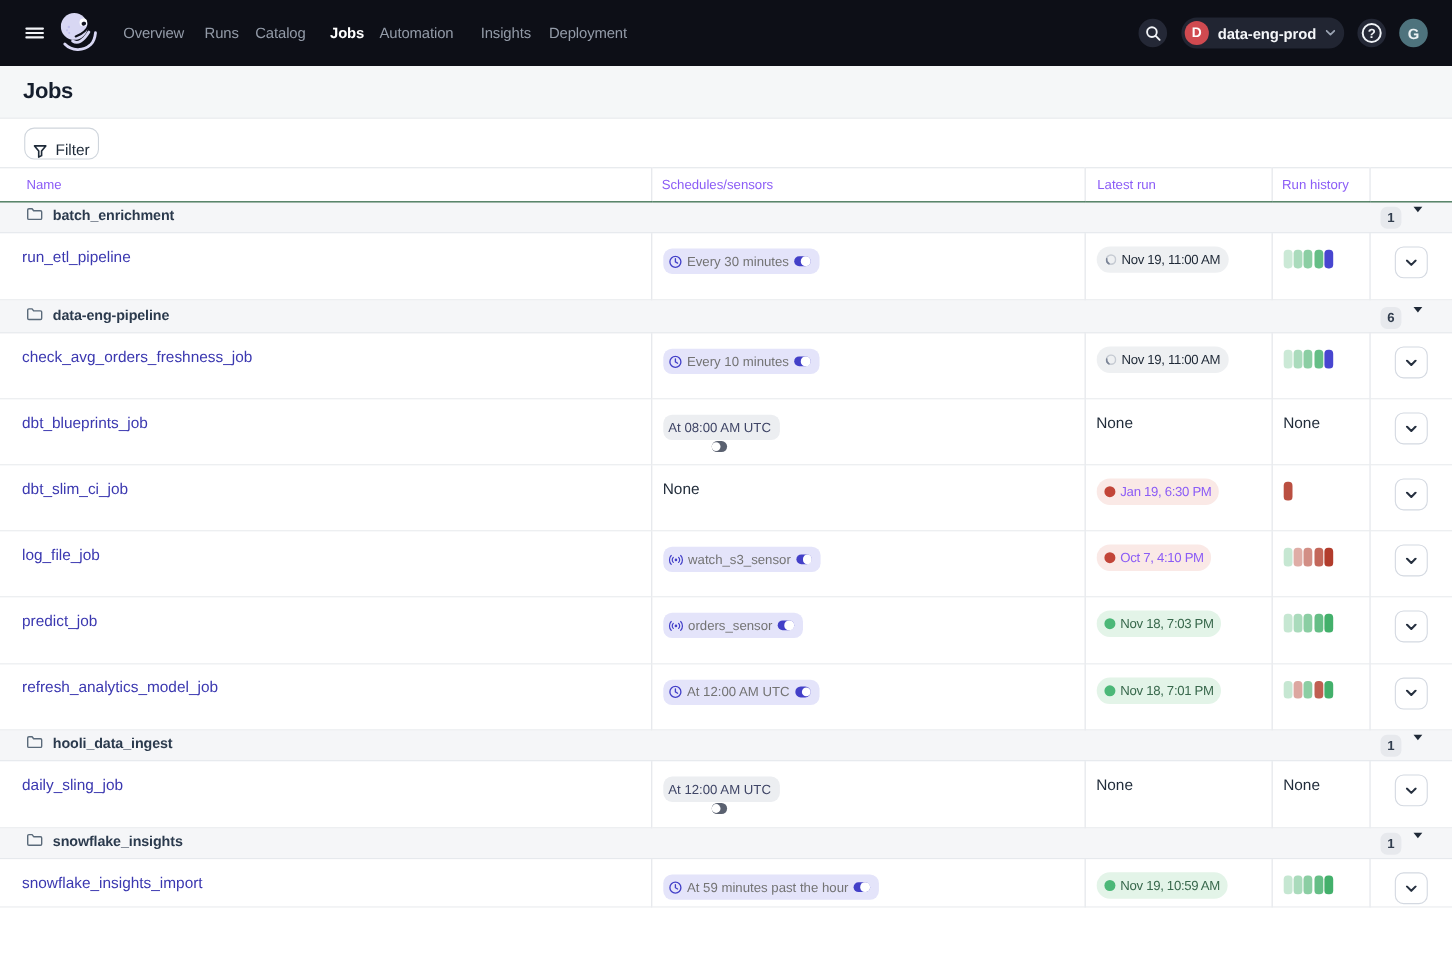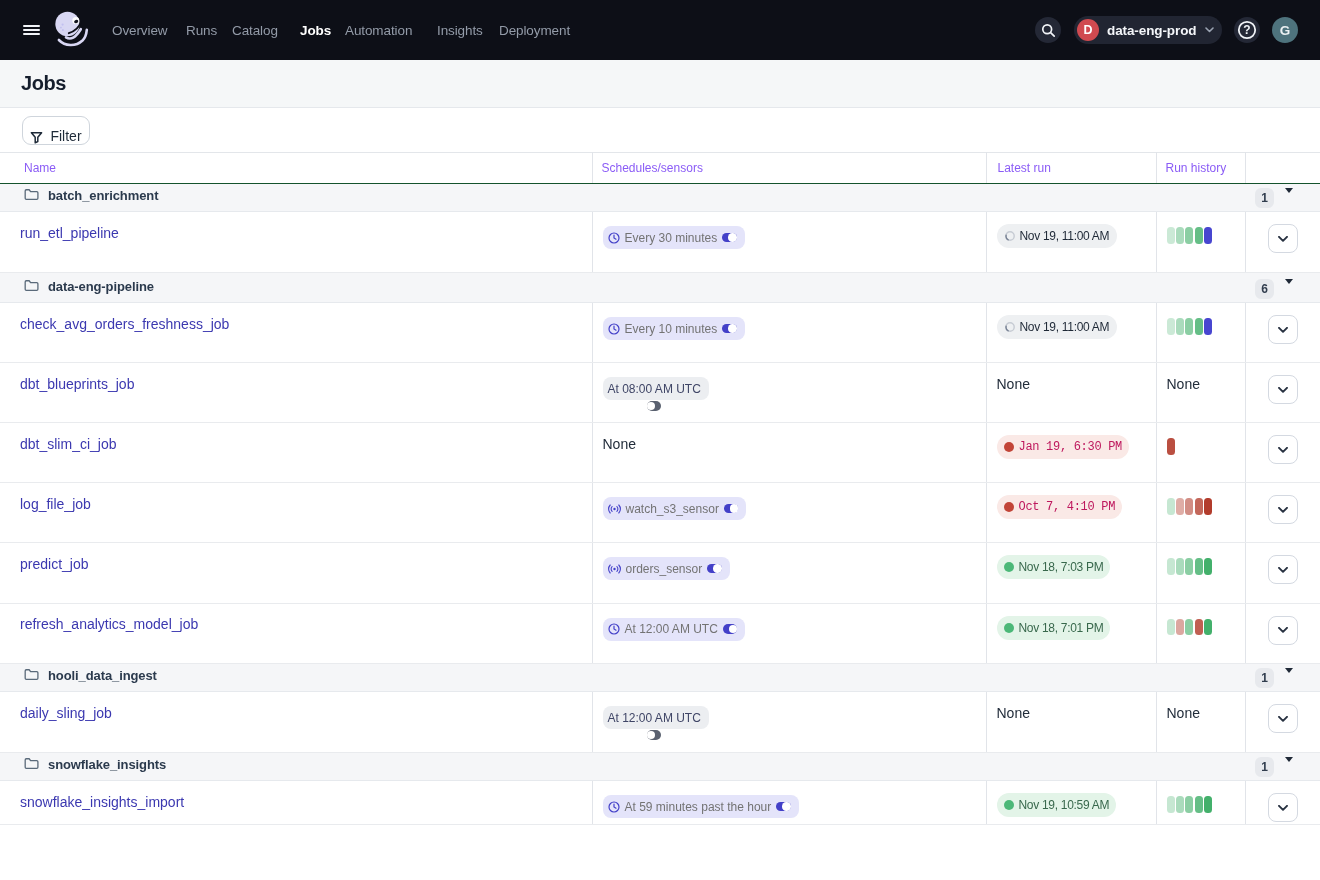--- a/index.html
+++ b/index.html
@@ -68,21 +68,21 @@
 .tog.on { background:#4340C8; }
 .tog.on::after { content:""; position:absolute; right:0; top:0.5px; width:8.5px; height:8.5px;
   border-radius:50%; background:#fff; }
 .tog.off { background:#5A6170; }
 .tog.off::after { content:""; position:absolute; left:0; top:0.5px; width:8.5px; height:8.5px;
   border-radius:50%; background:#fff; }
 .run { display:inline-flex; align-items:center; height:24px; border-radius:12px;
   margin-top:12px; padding:0 8px; gap:5px; font-size:12px; letter-spacing:-0.3px; }
 .run.gray { background:#EEF0F2; color:#1E2836; }
 .run.green { background:#E3F4E8; color:#38684C; padding:0 7px; }
-.run.red { background:#FAE9E6; color:#be185d; padding:0 7px;font-family:Liberation Mono, monospace; }
+.run.red { background:#FAE9E6; color:#8b5cf6; padding:0 7px; }
 .dot { flex:none; width:10px; height:10px; border-radius:50%; }
 .dot.g { background:#4CB878; }
 .dot.r { background:#C24538; }
 .bars { display:flex; gap:1.2px; margin-top:15px; }
 .bar { width:8.2px; height:16.5px; border-radius:3.5px; }
 .expbtn { width:30px; height:29px; border:1px solid #D4D9E1; border-radius:8px; background:#fff;
   display:flex; align-items:center; justify-content:center; }
 </style>
 </head>
 <body>

